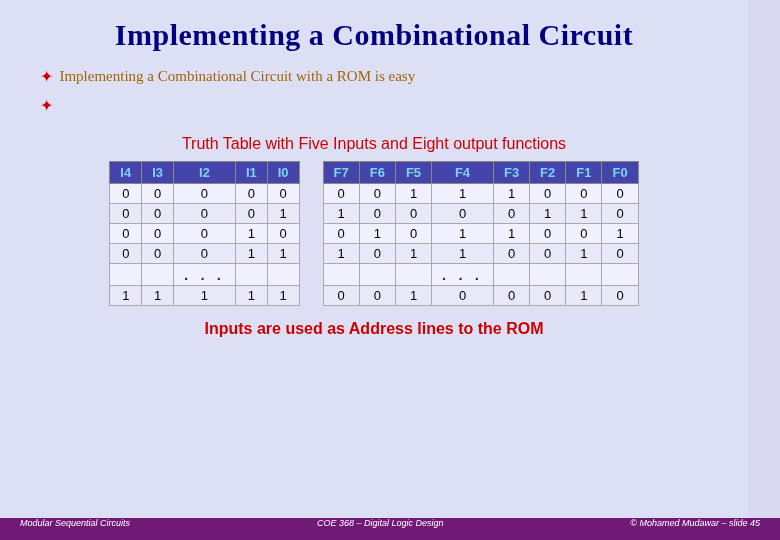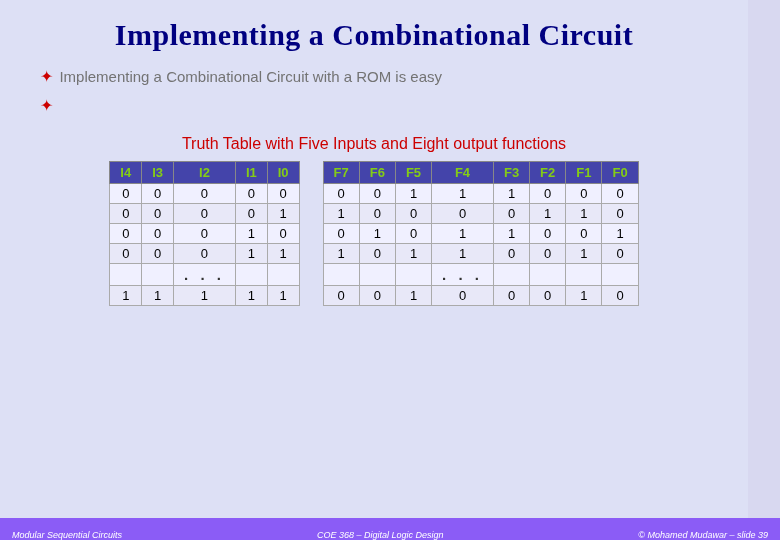--- a/index.html
+++ b/index.html
@@ -43,23 +43,24 @@
     }
 
     .bullet-diamond {
       color: #cc0000;
       font-size: 16px;
       line-height: 1.4;
       flex-shrink: 0;
     }
 
     .bullet-text {
-      color: #737373;
+      color: #a16207;
       font-size: 15px;
       line-height: 1.4;
+      font-family: Liberation Serif, serif;
     }
 
     .section-title {
       font-size: 16px;
       font-weight: normal;
       color: #cc0000;
       margin: 10px 0 8px 0;
       text-align: center;
     }
 
@@ -69,21 +70,21 @@
       margin-bottom: 8px;
     }
 
     table {
       border-collapse: collapse;
       font-size: 13px;
     }
 
     table th {
       background: #4444aa;
-      color: #84cc16;
+      color: #7dd3fc;
       padding: 3px 10px;
       text-align: center;
       font-weight: bold;
       border: 1px solid #888;
     }
 
     table td {
       padding: 2px 10px;
       text-align: center;
       border: 1px solid #aaa;
@@ -117,25 +118,25 @@
       text-align: center;
       margin: 6px 0 8px 0;
     }
 
     .footer-bar {
       position: absolute;
       bottom: 0;
       left: 0;
       right: 0;
       height: 22px;
-      background: #8b5cf6;
-      display: flex;
-      align-items: flex-end;
+      background: #701a75;
+      display: flex;
+      align-items: flex-start;
       justify-content: space-between;
-      padding: 0 12px;
+      padding: 0 20px;
     }
 
     .footer-left, .footer-center, .footer-right {
       color: white;
       font-size: 9px;
       font-style: italic;
     }
   </style>
 </head>
 <body>
@@ -269,20 +270,21 @@
             <td>0</td>
             <td>0</td>
             <td>0</td>
             <td>1</td>
             <td>0</td>
           </tr>
         </tbody>
     </table>
   </div>
 
+  <div class="footer-title">Inputs are used as Address lines to the ROM</div>
 
 </div>
 
 <div class="footer-bar">
   <span class="footer-left">Modular Sequential Circuits</span>
   <span class="footer-center">COE 368 – Digital Logic Design</span>
-  <span class="footer-right">© Mohamed Mudawar – slide 39</span>
+  <span class="footer-right">© Mohamed Mudawar – slide 45</span>
 </div>
 
 </body></html>

